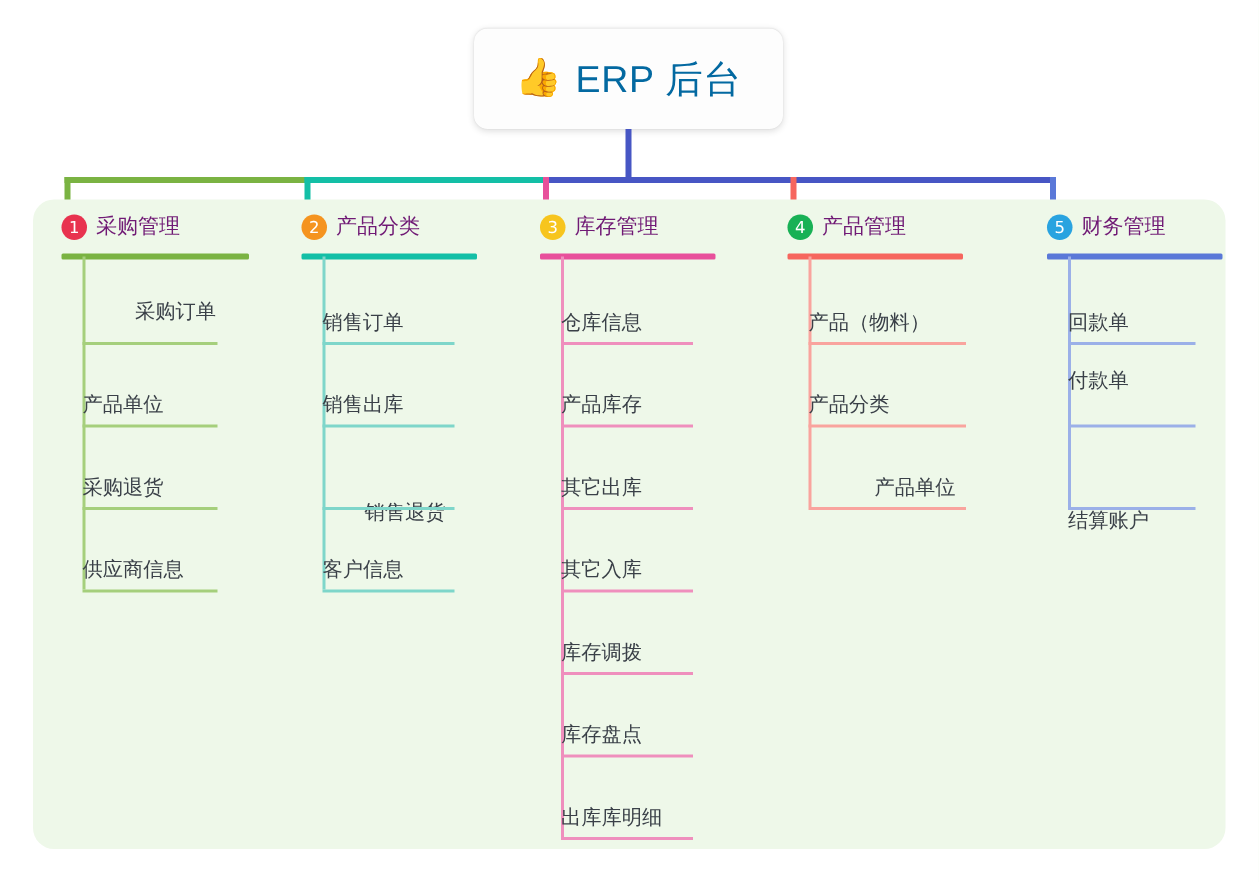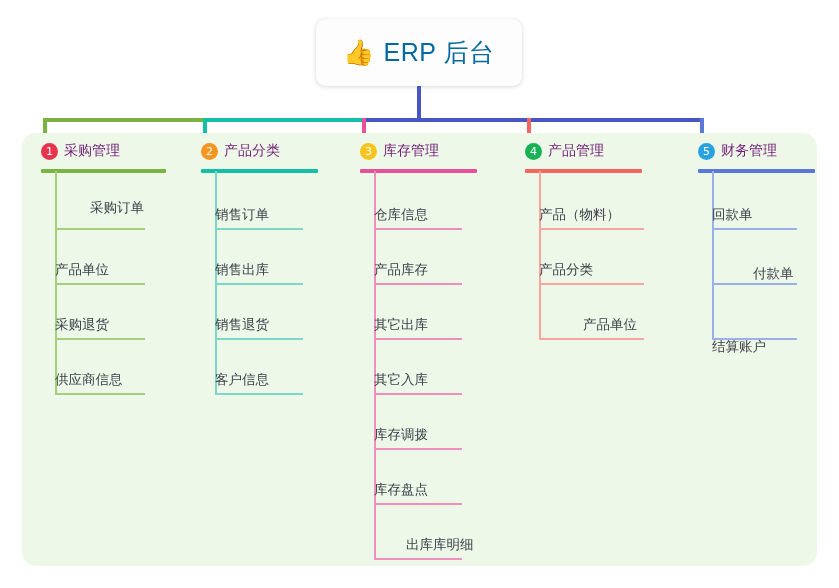--- a/index.html
+++ b/index.html
@@ -149,21 +149,21 @@
           <div class="col-head">
             <span class="badge" style="background: rgb(245, 148, 31);">2</span>
             <span class="col-title">产品分类</span>
           </div>
           <div class="head-rule" style="width: 117px; background: rgb(19, 191, 166);"></div>
           <div class="spine" style="top: 38px; height: 222px; background: rgb(126, 214, 202);"></div>
           <div class="leaf-label" style="top: 73px; bottom: auto;">销售订单</div>
           <div class="leaf-rule" style="top: 95px; left: 14px; bottom: auto; width: 88px; background: rgb(126, 214, 202);"></div>
           <div class="leaf-label" style="top: 128px; bottom: auto;">销售出库</div>
           <div class="leaf-rule" style="top: 150px; left: 14px; bottom: auto; width: 88px; background: rgb(126, 214, 202);"></div>
-          <div class="leaf-label" style="top: 183px; bottom: auto;">销售退货</div>
+          <div class="leaf-label" style="top: 200px; bottom: auto; margin-left: 28px;">销售退货</div>
           <div class="leaf-rule" style="top: 205px; left: 14px; bottom: auto; width: 88px; background: rgb(126, 214, 202);"></div>
           <div class="leaf-label" style="top: 238px; bottom: auto;">客户信息</div>
           <div class="leaf-rule" style="top: 260px; left: 14px; bottom: auto; width: 88px; background: rgb(126, 214, 202);"></div>
         </div>
         <div class="column" style="left: 338px;">
           <div class="col-head">
             <span class="badge" style="background: rgb(247, 197, 30);">3</span>
             <span class="col-title">库存管理</span>
           </div>
           <div class="head-rule" style="width: 117px; background: rgb(232, 80, 155);"></div>
@@ -173,21 +173,21 @@
           <div class="leaf-label" style="top: 128px; bottom: auto;">产品库存</div>
           <div class="leaf-rule" style="top: 150px; left: 14px; bottom: auto; width: 88px; background: rgb(239, 143, 189);"></div>
           <div class="leaf-label" style="top: 183px; bottom: auto;">其它出库</div>
           <div class="leaf-rule" style="top: 205px; left: 14px; bottom: auto; width: 88px; background: rgb(239, 143, 189);"></div>
           <div class="leaf-label" style="top: 238px; bottom: auto;">其它入库</div>
           <div class="leaf-rule" style="top: 260px; left: 14px; bottom: auto; width: 88px; background: rgb(239, 143, 189);"></div>
           <div class="leaf-label" style="top: 293px; bottom: auto;">库存调拨</div>
           <div class="leaf-rule" style="top: 315px; left: 14px; bottom: auto; width: 88px; background: rgb(239, 143, 189);"></div>
           <div class="leaf-label" style="top: 348px; bottom: auto;">库存盘点</div>
           <div class="leaf-rule" style="top: 370px; left: 14px; bottom: auto; width: 88px; background: rgb(239, 143, 189);"></div>
-          <div class="leaf-label" style="top: 403px; bottom: auto; padding-left: 32px;">出库库明细</div>
+          <div class="leaf-label" style="top: 403px; bottom: auto;">出库库明细</div>
           <div class="leaf-rule" style="top: 425px; left: 14px; bottom: auto; width: 88px; background: rgb(239, 143, 189);"></div>
         </div>
         <div class="column" style="left: 503px;">
           <div class="col-head">
             <span class="badge" style="background: rgb(24, 177, 85);">4</span>
             <span class="col-title">产品管理</span>
           </div>
           <div class="head-rule" style="width: 117px; background: rgb(246, 102, 94);"></div>
           <div class="spine" style="top: 38px; height: 167px; background: rgb(249, 164, 158);"></div>
           <div class="leaf-label" style="top: 73px; bottom: auto;">产品（物料）</div>
@@ -199,21 +199,21 @@
         </div>
         <div class="column" style="left: 676px;">
           <div class="col-head">
             <span class="badge" style="background: rgb(41, 163, 224);">5</span>
             <span class="col-title">财务管理</span>
           </div>
           <div class="head-rule" style="width: 117px; background: rgb(90, 120, 216);"></div>
           <div class="spine" style="top: 38px; height: 167px; background: rgb(155, 176, 232);"></div>
           <div class="leaf-label" style="top: 73px; bottom: auto; text-align: center;">回款单</div>
           <div class="leaf-rule" style="top: 95px; left: 14px; bottom: auto; width: 85px; background: rgb(155, 176, 232);"></div>
-          <div class="leaf-label" style="top: 132px; bottom: auto; margin-left: 41px;">付款单</div>
+          <div class="leaf-label" style="top: 112px; bottom: auto;">付款单</div>
           <div class="leaf-rule" style="top: 150px; left: 14px; bottom: auto; width: 85px; background: rgb(155, 176, 232);"></div>
           <div class="leaf-label" style="top: 189px; bottom: auto; margin-top: 16px;">结算账户</div>
           <div class="leaf-rule" style="top: 205px; left: 14px; bottom: auto; width: 85px; background: rgb(155, 176, 232);"></div>
         </div>
       </div>
   </div>
 
 </div>
 
 </body></html>

